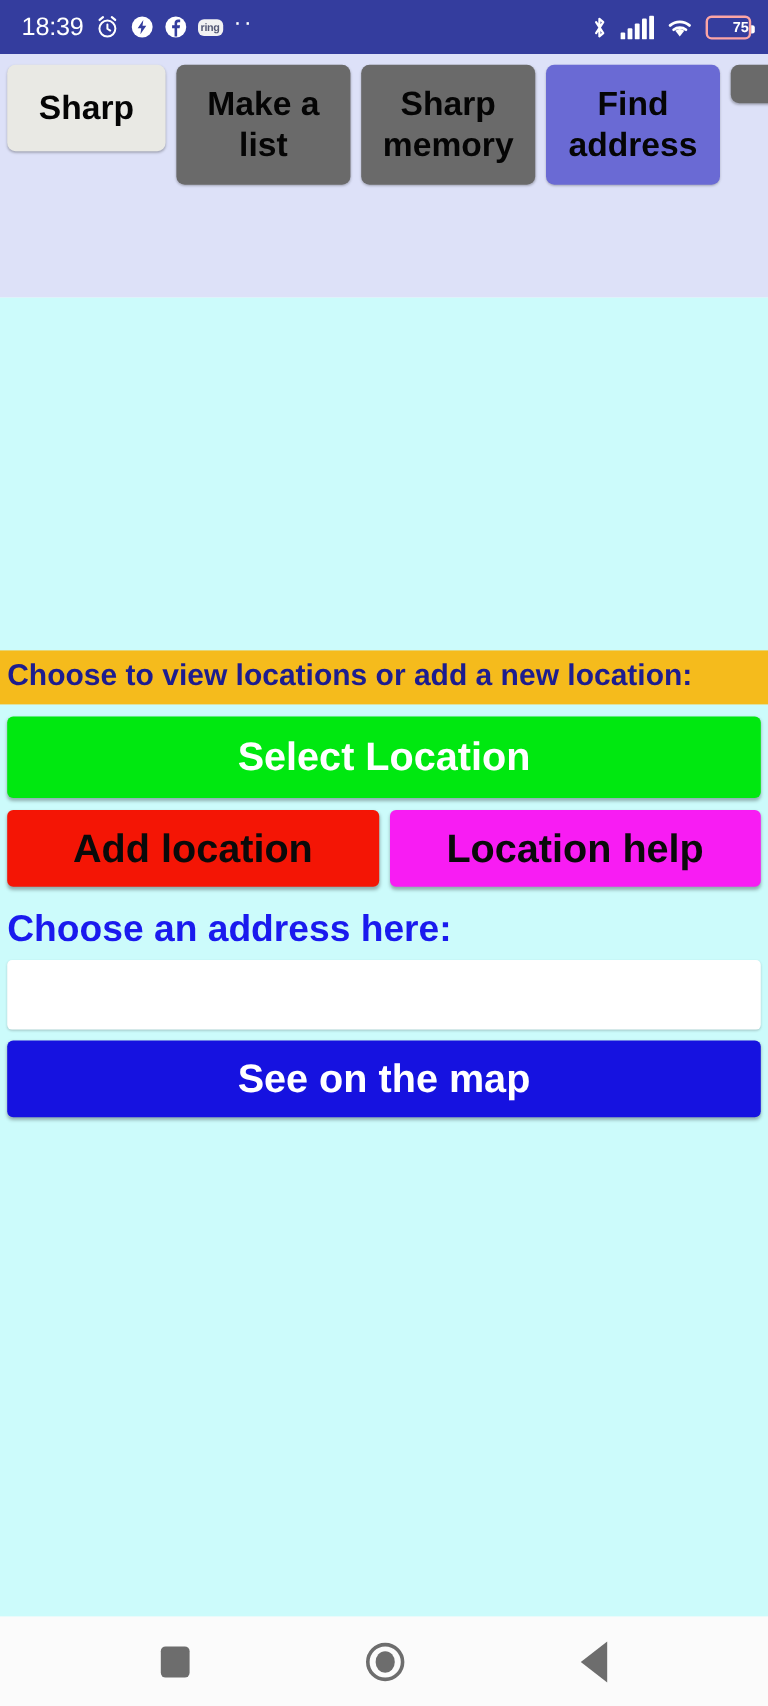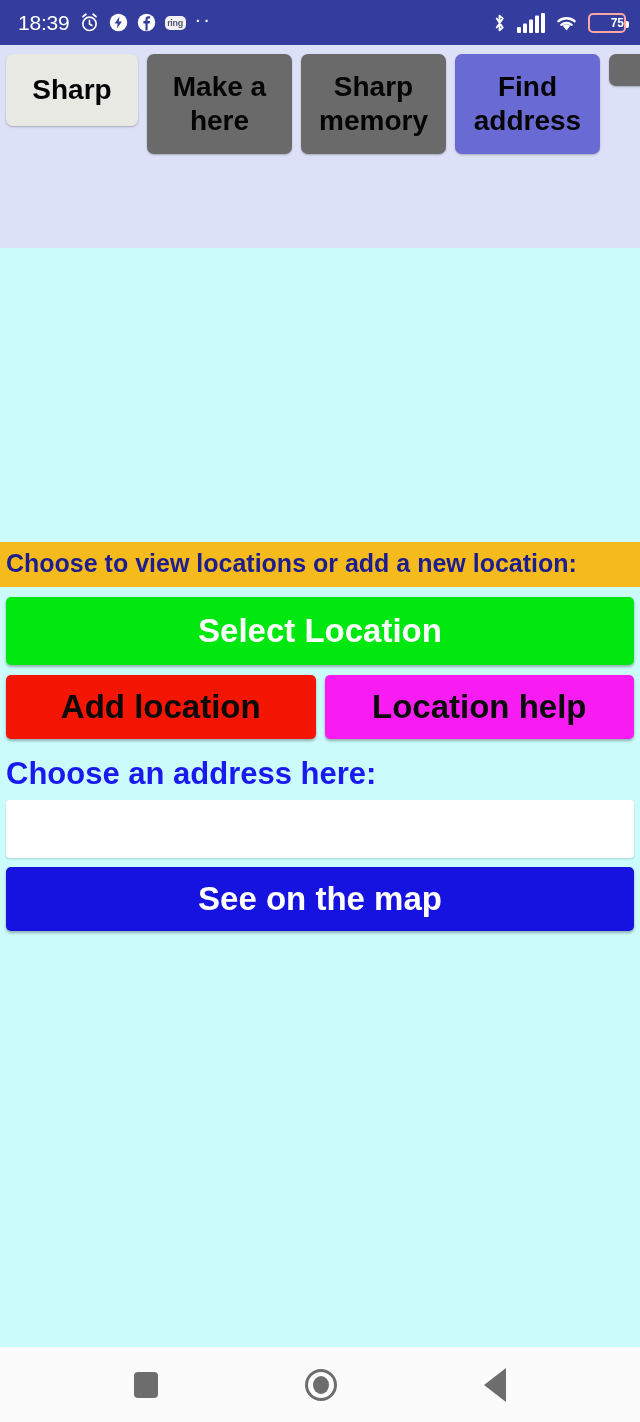--- a/index.html
+++ b/index.html
@@ -324,21 +324,21 @@
       </span>
 
       <span class="battery">
         <span class="battery-text">75</span>
       </span>
     </div>
   </div>
 
   <div class="tab-bar">
     <div class="tab tab-home">Sharp</div>
-    <div class="tab tab-gray">Make  a here</div>
+    <div class="tab tab-gray">Make  a list</div>
     <div class="tab tab-gray">Sharp memory</div>
     <div class="tab tab-active">Find address</div>
     <div class="tab tab-gray tab-partial"></div>
   </div>
 
   <div class="content">
 
     <div class="spacer-top"></div>
 
     <div class="banner">Choose to view locations or add a new location:</div>

